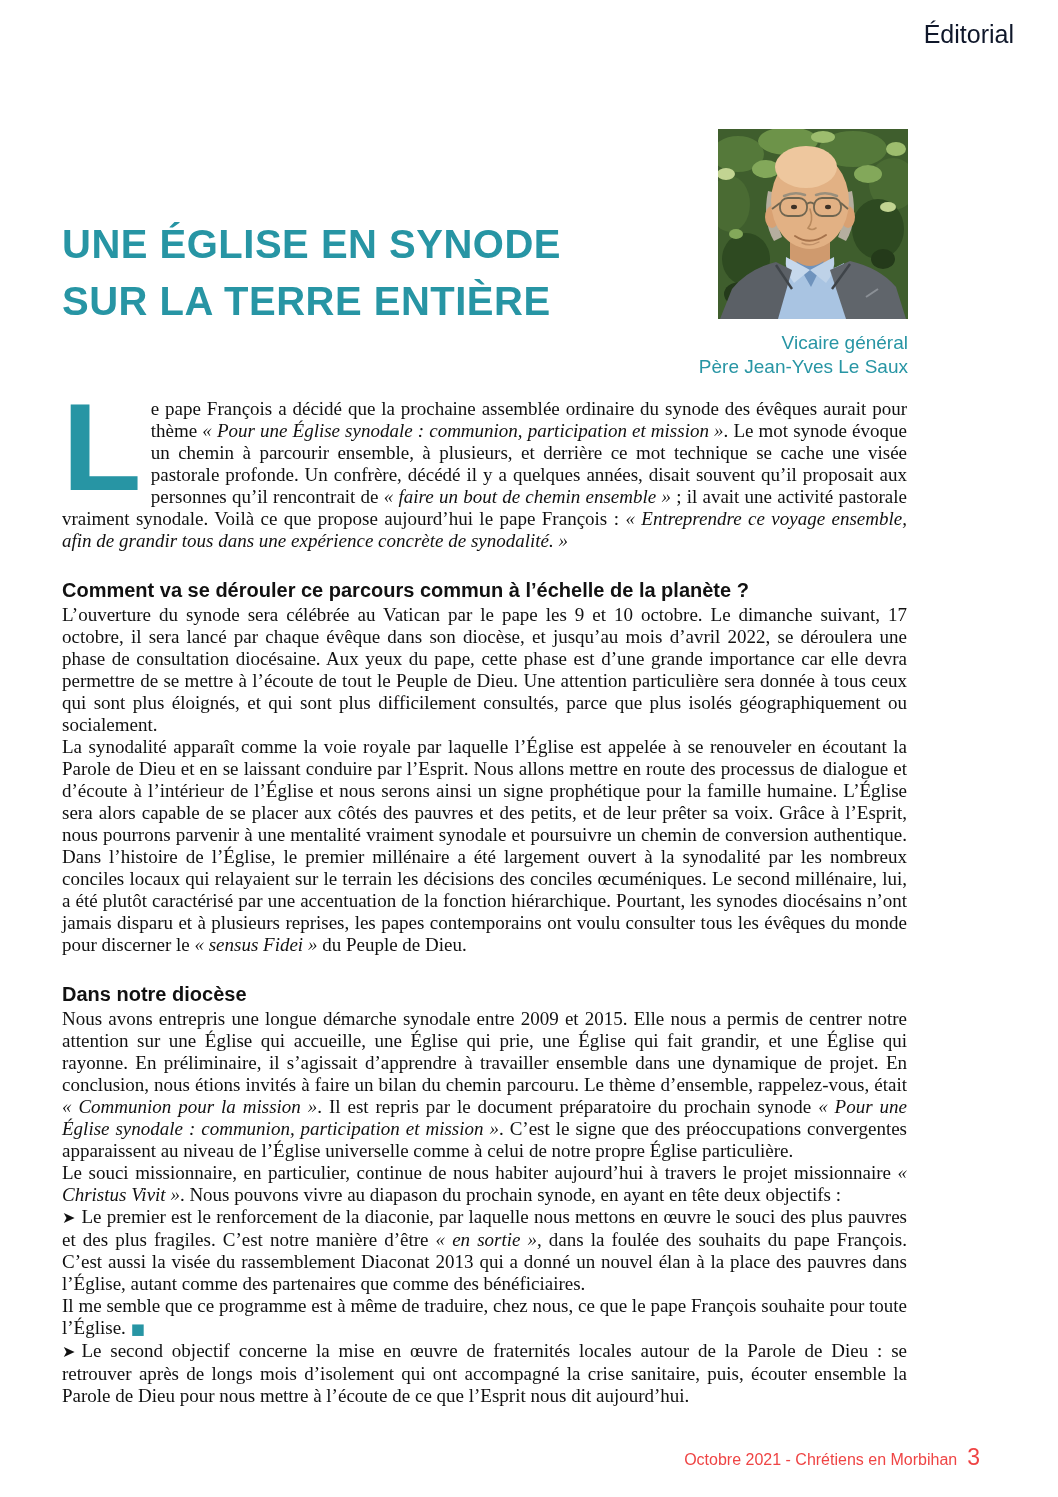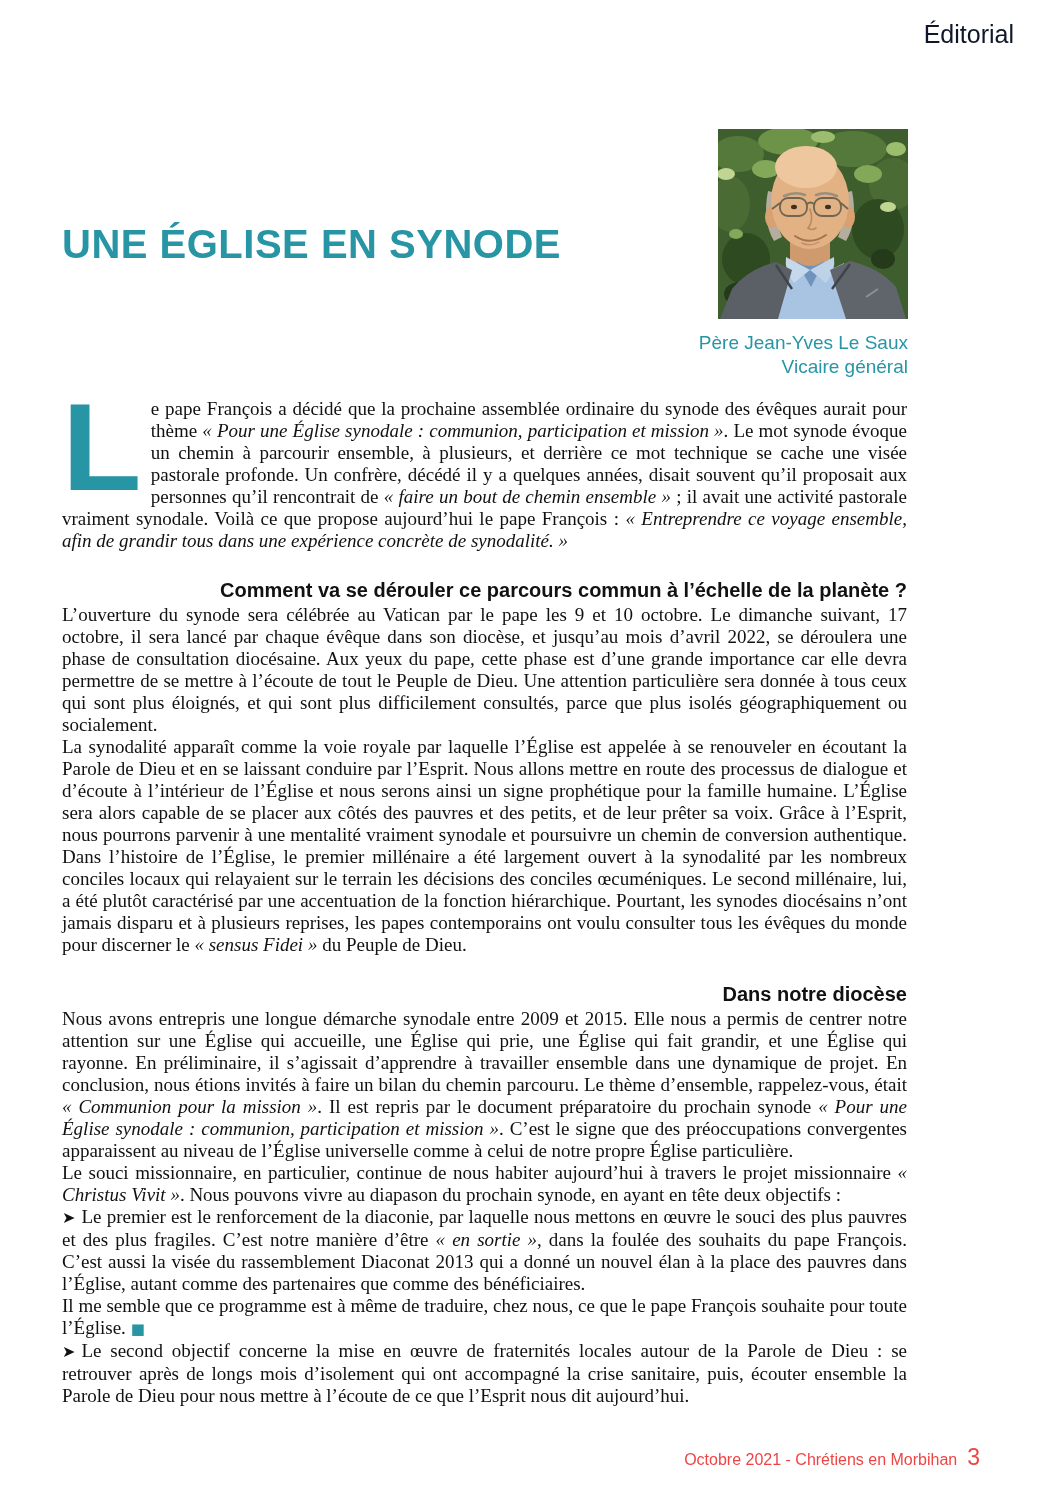--- a/index.html
+++ b/index.html
@@ -44,21 +44,21 @@
   }
   .article p{margin:0;}
   .article p.spaced{}
   .article em{font-style:italic;}
   .sec-heading{
     margin:26px 0 2px 0;
     font-family:"Liberation Sans", sans-serif;
     font-weight:700;
     font-size:20px;line-height:24px;
     color:#111111;
-    text-align:right;
+    text-align:left;
   }
   .dropcap{
     float:left;
     font-family:"Liberation Sans", sans-serif;
     font-weight:700;
     font-size:124px;
     line-height:94px;
     height:96px;
     color:#2795a4;
     margin:2px 13px 0 0;
@@ -88,21 +88,21 @@
     margin-left:10px;
   }
 </style>
 </head>
 <body>
 
 <div class="page">
 
   <div class="section-tag">Éditorial</div>
 
-  <h1 class="main-title"><span>UNE ÉGLISE EN SYNODE</span><br></h1>
+  <h1 class="main-title"><span>UNE ÉGLISE EN SYNODE</span><br><span>SUR LA TERRE ENTIÈRE</span></h1>
 
   <div class="photo-frame">
     <svg viewBox="0 0 190 190" xmlns="http://www.w3.org/2000/svg">
 
       <rect width="190" height="190" fill="#3f5e2d"></rect>
       <g>
         <ellipse cx="20" cy="25" rx="26" ry="18" fill="#55793a"></ellipse>
         <ellipse cx="70" cy="12" rx="30" ry="14" fill="#6d9349"></ellipse>
         <ellipse cx="135" cy="20" rx="34" ry="18" fill="#55793a"></ellipse>
         <ellipse cx="175" cy="55" rx="24" ry="26" fill="#4a6b33"></ellipse>
@@ -156,22 +156,22 @@
         <path d="M123,74 L130,80"></path>
       </g>
 
       <path d="M92,80 Q96,92 90,99 Q94,102 98,99" stroke="#b98a5e" stroke-width="1.6" fill="none" stroke-linecap="round"></path>
       <path d="M77,107 Q92,117 108,106" stroke="#a5724b" stroke-width="2" fill="none" stroke-linecap="round"></path>
       <path d="M84,114 Q92,118 101,113" stroke="#c09068" stroke-width="1.4" fill="none" stroke-linecap="round"></path>
     </svg>
   </div>
 
   <div class="photo-caption">
+    <div>Vicaire général</div>
     <div>Père Jean-Yves Le Saux</div>
-    <div>Vicaire général</div>
   </div>
 
   <div class="article">
       <p class="para"><span class="dropcap">L</span><span>e pape François a décidé que la prochaine assemblée ordinaire du synode des évêques aurait pour thème </span><em>« Pour une Église synodale : communion, participation et mission »</em><span>. Le mot synode évoque un chemin à parcourir ensemble, à plusieurs, et derrière ce mot technique se cache une visée pastorale profonde. Un confrère, décédé il y a quelques années, disait souvent qu’il proposait aux personnes qu’il rencontrait de </span><em>« faire un bout de chemin ensemble »</em><span> ; il avait une activité pastorale vraiment synodale. Voilà ce que propose aujourd’hui le pape François : </span><em>« Entreprendre ce voyage ensemble, afin de grandir tous dans une expérience concrète de synodalité. »</em></p>
       <h2 class="sec-heading">Comment va se dérouler ce parcours commun à l’échelle de la planète ?</h2>
       <p class="para"><span>L’ouverture du synode sera célébrée au Vatican par le pape les 9 et 10 octobre. Le dimanche suivant, 17 octobre, il sera lancé par chaque évêque dans son diocèse, et jusqu’au mois d’avril 2022, se déroulera une phase de consultation diocésaine. Aux yeux du pape, cette phase est d’une grande importance car elle devra permettre de se mettre à l’écoute de tout le Peuple de Dieu. Une attention particulière sera donnée à tous ceux qui sont plus éloignés, et qui sont plus difficilement consultés, parce que plus isolés géographiquement ou socialement.</span></p>
       <p class="para spaced"><span>La synodalité apparaît comme la voie royale par laquelle l’Église est appelée à se renouveler en écoutant la Parole de Dieu et en se laissant conduire par l’Esprit. Nous allons mettre en route des processus de dialogue et d’écoute à l’intérieur de l’Église et nous serons ainsi un signe prophétique pour la famille humaine. L’Église sera alors capable de se placer aux côtés des pauvres et des petits, et de leur prêter sa voix. Grâce à l’Esprit, nous pourrons parvenir à une mentalité vraiment synodale et poursuivre un chemin de conversion authentique. Dans l’histoire de l’Église, le premier millénaire a été largement ouvert à la synodalité par les nombreux conciles locaux qui relayaient sur le terrain les décisions des conciles œcuméniques. Le second millénaire, lui, a été plutôt caractérisé par une accentuation de la fonction hiérarchique. Pourtant, les synodes diocésains n’ont jamais disparu et à plusieurs reprises, les papes contemporains ont voulu consulter tous les évêques du monde pour discerner le </span><em>« sensus Fidei »</em><span> du Peuple de Dieu.</span></p>
       <h2 class="sec-heading">Dans notre diocèse</h2>
       <p class="para"><span>Nous avons entrepris une longue démarche synodale entre 2009 et 2015. Elle nous a permis de centrer notre attention sur une Église qui accueille, une Église qui prie, une Église qui fait grandir, et une Église qui rayonne. En préliminaire, il s’agissait d’apprendre à travailler ensemble dans une dynamique de projet. En conclusion, nous étions invités à faire un bilan du chemin parcouru. Le thème d’ensemble, rappelez-vous, était </span><em>« Communion pour la mission »</em><span>. Il est repris par le document préparatoire du prochain synode </span><em>« Pour une Église synodale : communion, participation et mission »</em><span>. C’est le signe que des préoccupations convergentes apparaissent au niveau de l’Église universelle comme à celui de notre propre Église particulière.</span></p>
       <p class="para spaced"><span>Le souci missionnaire, en particulier, continue de nous habiter aujourd’hui à travers le projet missionnaire </span><em>« Christus Vivit »</em><span>. Nous pouvons vivre au diapason du prochain synode, en ayant en tête deux objectifs :</span></p>

